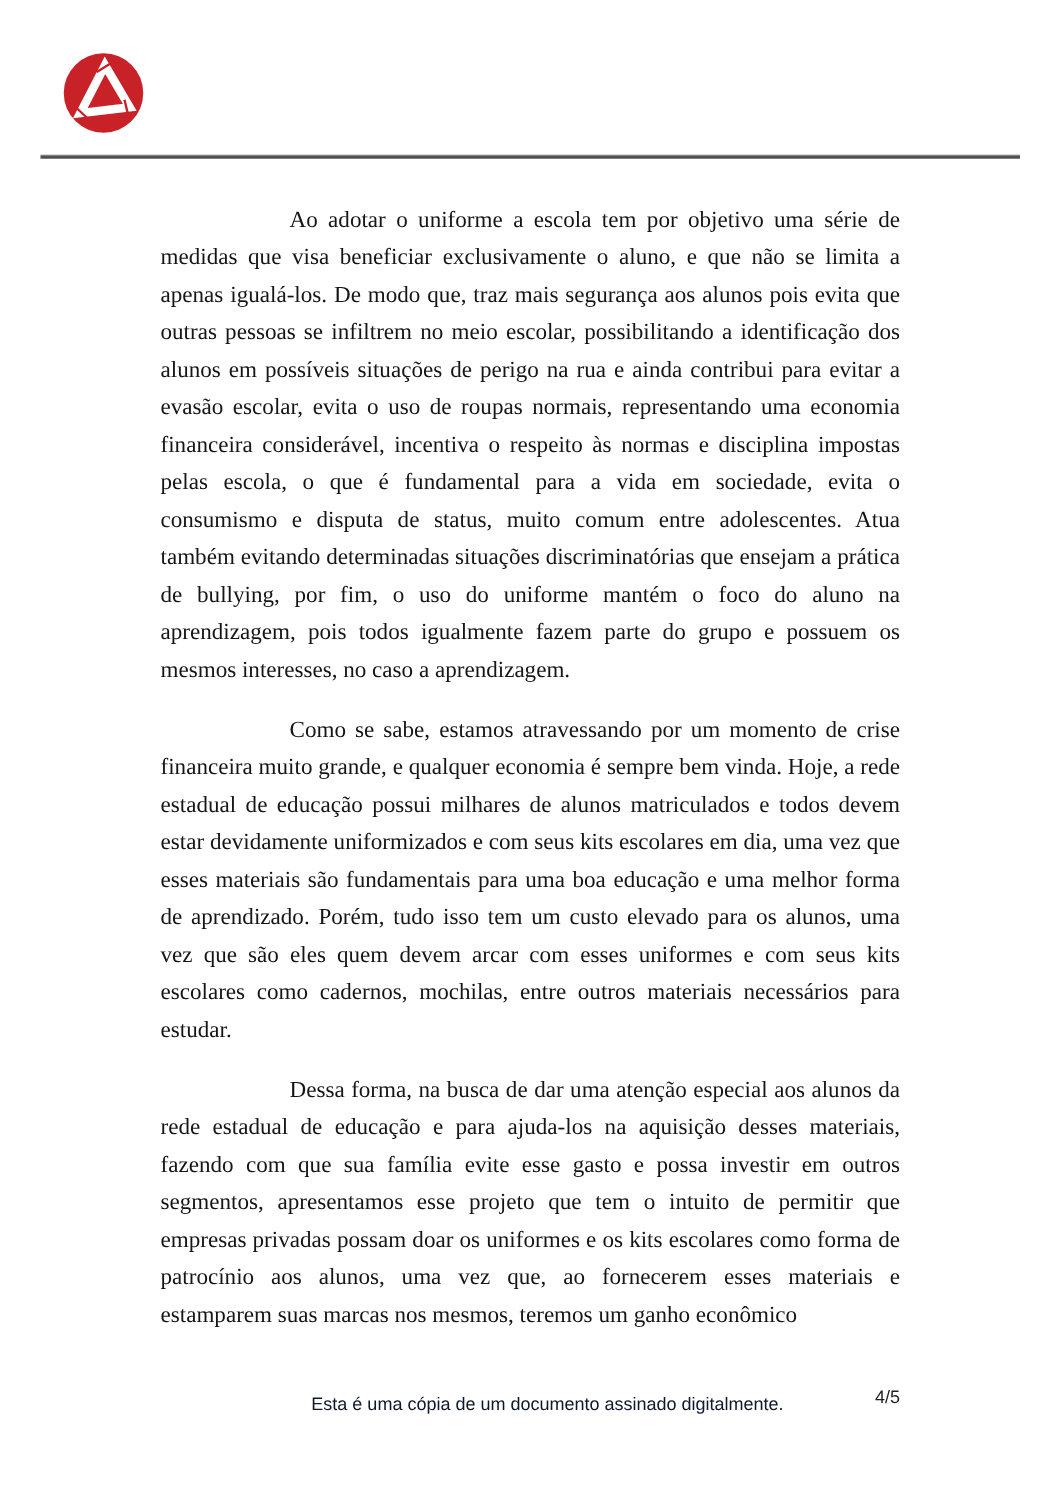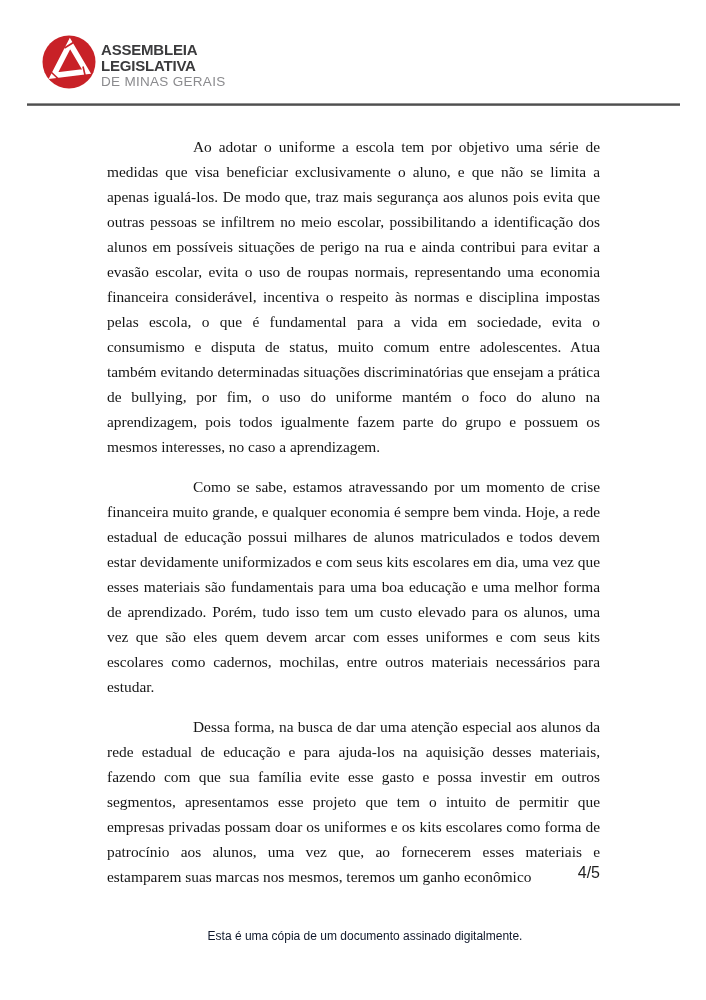--- a/index.html
+++ b/index.html
@@ -69,24 +69,24 @@
   }
   .doc-body p {
     margin: 0 0 15px 0;
   }
   .doc-body p.indented {
     text-indent: 86px;
   }
   
   .page-number {
     position: absolute;
-    top: 864px;
+    top: 924px;
     right: 106px;
     font-family: "Liberation Sans", sans-serif;
-    font-size: 16px;
+    font-size: 12px;
     color: #1f1f1f;
   }
   .signature-note {
     position: absolute;
     top: 929px;
     left: 0;
     width: 706px;
     text-align: center;
     font-family: "Liberation Sans", sans-serif;
     font-size: 12px;
@@ -100,25 +100,20 @@
 <div class="page">
 
   <svg class="logo-mark" viewBox="0 0 56 58" xmlns="http://www.w3.org/2000/svg" aria-hidden="true">
     <circle cx="28" cy="29" r="26.5" fill="#c82127"></circle>
     <polygon points="29,10.5 12.5,42.5 45.5,38.5" fill="none" stroke="#ffffff" stroke-width="5.6" stroke-linejoin="miter"></polygon>
     <line x1="23.5" y1="15" x2="34" y2="8.5" stroke="#c82127" stroke-width="1.6"></line>
     <line x1="9.5" y1="38.5" x2="18" y2="46.5" stroke="#c82127" stroke-width="1.6"></line>
     <line x1="42" y1="33.5" x2="44.5" y2="44" stroke="#c82127" stroke-width="1.6"></line>
   </svg>
 
-  <div class="org-block">
-    <div class="org-line-bold">ASSEMBLEIA</div>
-    <div class="org-line-bold">LEGISLATIVA</div>
-    <div class="org-line-light">DE MINAS GERAIS</div>
-  </div>
 
   <div class="header-divider"></div>
 
   <div class="doc-body">
     <p class="indented">Ao adotar o uniforme a escola tem por objetivo uma série de medidas que visa beneficiar exclusivamente o aluno, e que não se limita a apenas igualá-los. De modo que, traz mais segurança aos alunos pois evita que outras pessoas se infiltrem no meio escolar, possibilitando a identificação dos alunos em possíveis situações de perigo na rua e ainda contribui para evitar a evasão escolar, evita o uso de roupas normais, representando uma economia financeira considerável, incentiva o respeito às normas e disciplina impostas pelas escola, o que é fundamental para a vida em sociedade, evita o consumismo e disputa de status, muito comum entre adolescentes. Atua também evitando determinadas situações discriminatórias que ensejam a prática de bullying, por fim, o uso do uniforme mantém o foco do aluno na aprendizagem, pois todos igualmente fazem parte do grupo e possuem os mesmos interesses, no caso a aprendizagem.</p>
     <p class="indented">Como se sabe, estamos atravessando por um momento de crise financeira muito grande, e qualquer economia é sempre bem vinda. Hoje, a rede estadual de educação possui milhares de alunos matriculados e todos devem estar devidamente uniformizados e com seus kits escolares em dia, uma vez que esses materiais são fundamentais para uma boa educação e uma melhor forma de aprendizado. Porém, tudo isso tem um custo elevado para os alunos, uma vez que são eles quem devem arcar com esses uniformes e com seus kits escolares como cadernos, mochilas, entre outros materiais necessários para estudar.</p>
     <p class="indented">Dessa forma, na busca de dar uma atenção especial aos alunos da rede estadual de educação e para ajuda-los na aquisição desses materiais, fazendo com que sua família evite esse gasto e possa investir em outros segmentos, apresentamos esse projeto que tem o intuito de permitir que empresas privadas possam doar os uniformes e os kits escolares como forma de patrocínio aos alunos,  uma vez que, ao fornecerem esses materiais e estamparem suas marcas nos mesmos, teremos um ganho econômico</p>
   </div>
 
   <div class="page-number">4/5</div>

